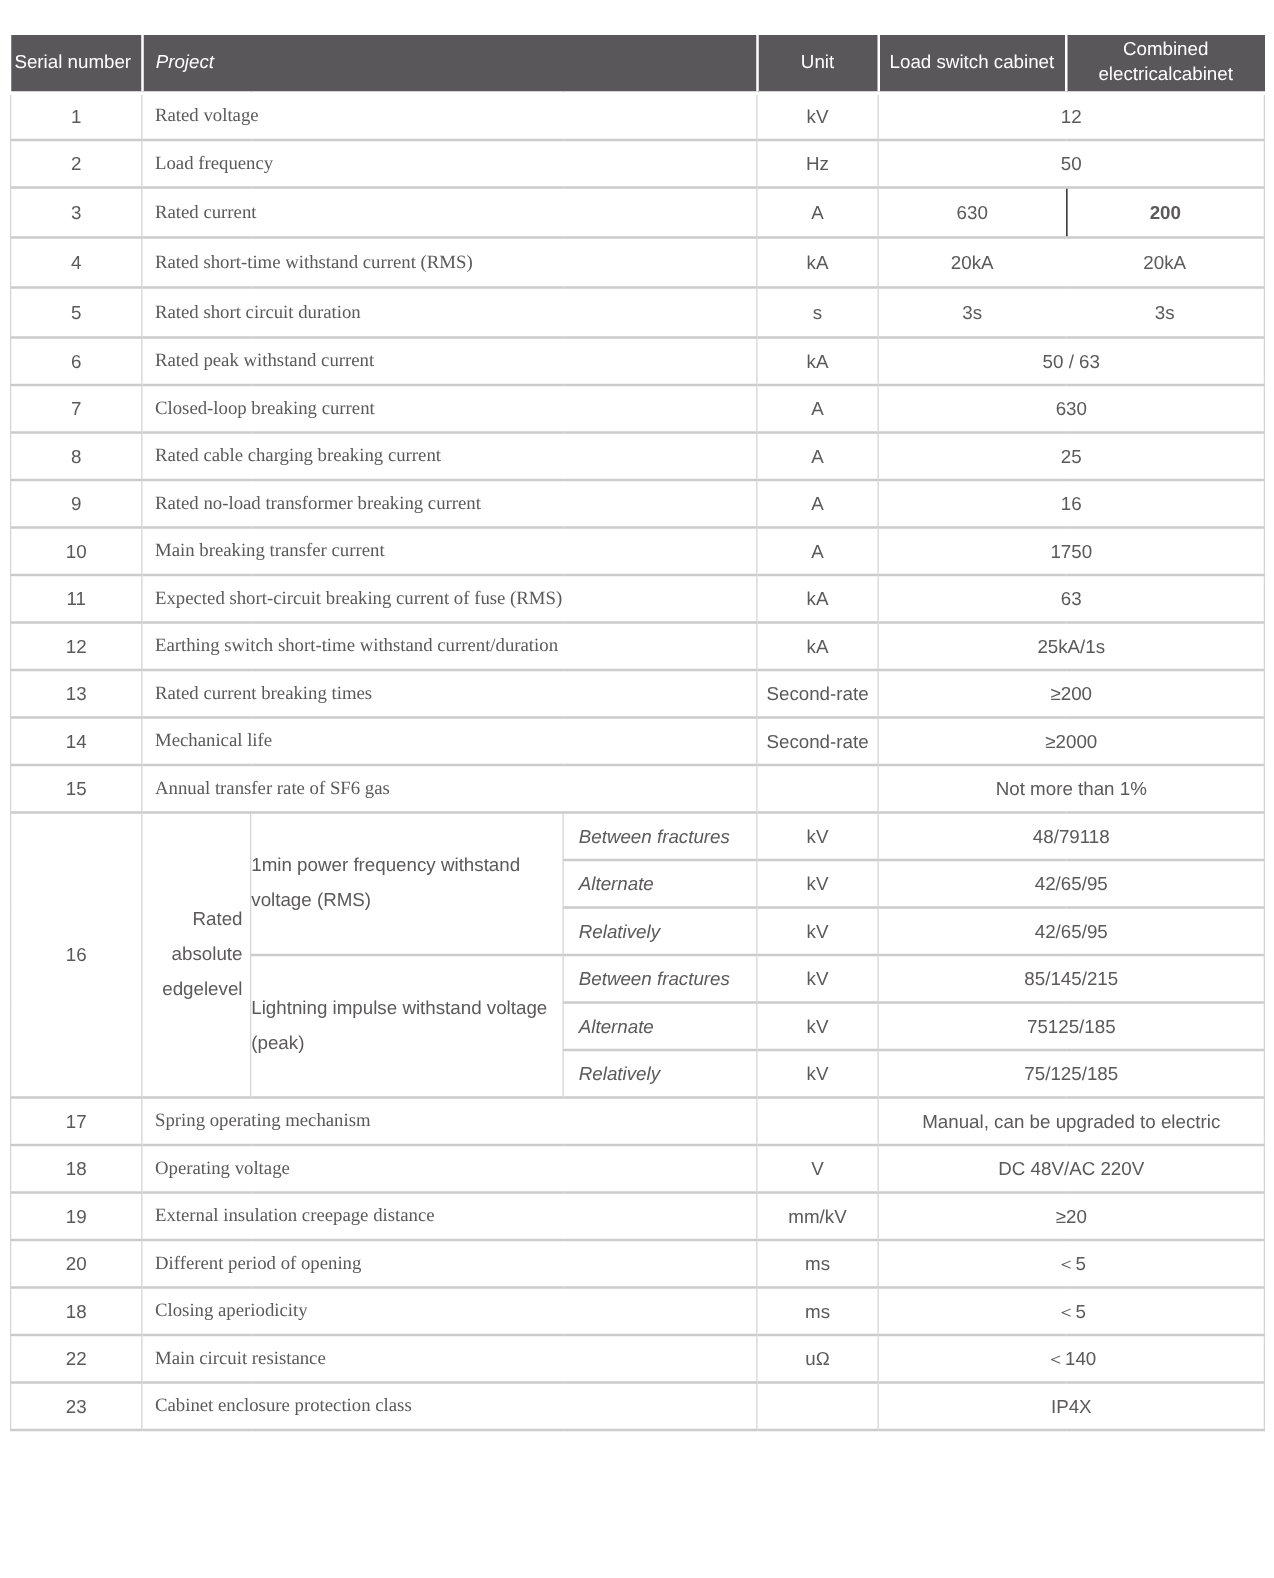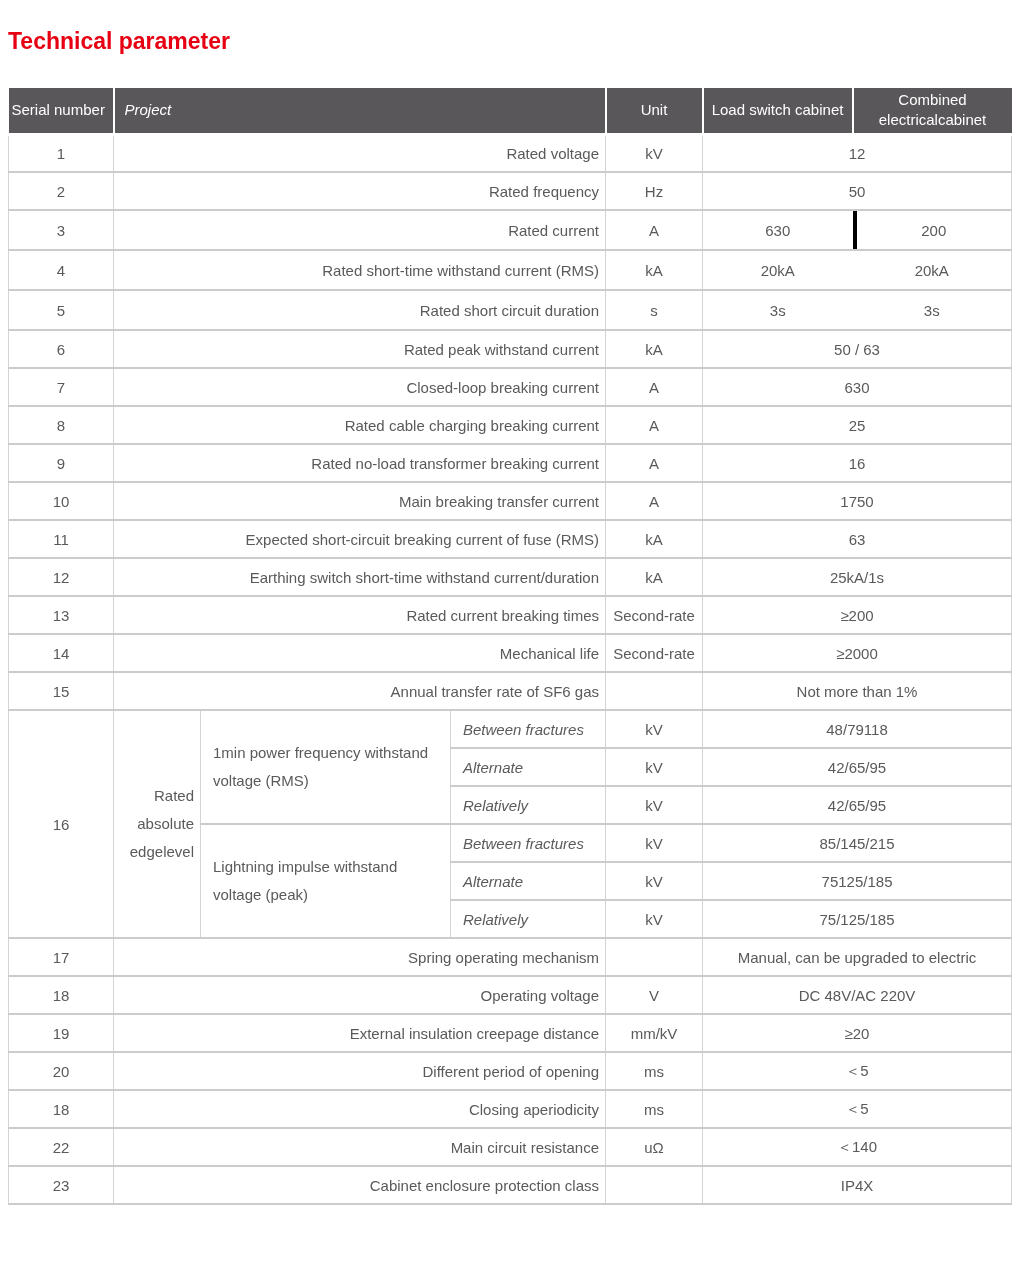--- a/index.html
+++ b/index.html
@@ -45,38 +45,37 @@
     padding: 2px 6px;
     border-top: 2px solid #cccccc;
     border-bottom: 2px solid #cccccc;
     border-left: 1px solid #d4d4d4;
     border-right: 1px solid #d4d4d4;
     vertical-align: middle;
     text-align: center;
     color: #5b5959;
   }
   td.sn { text-align: center; }
-  td.proj { text-align: right; padding-left: 10px; }
+  td.proj { text-align: left; padding-left: 10px; font-family: Liberation Serif, serif; }
   td.glabel { text-align: right; padding-left: 10px; line-height: 1.85; }
-  td.proj2 { text-align: left; padding-left: 12px; line-height: 1.85; margin-left: 28px; }
+  td.proj2 { text-align: left; padding-left: 0; line-height: 1.85; margin-left: 28px; }
   td.proj3 { text-align: left; padding-left: 12px; font-style: italic; }
   td.split-cell { padding: 0; }
   .split { display: flex; width: 100%; height: 38px; align-items: stretch; }
   .split span {
     display: flex; align-items: center; justify-content: center;
   }
   .split .half-a { width: 150px; }
   .split .half-b { width: 159px; }
-  .split.divided .half-b { border-left: 4px solid #000000; }
+  .split.divided .half-b { border-left: 1px solid #000000; font-weight: bold; }
 </style>
 </head>
 <body>
 
 <div class="page">
-  <h1 class="title">Technical parameter</h1>
 
   <table class="spec">
     <colgroup>
       <col style="width:105px">
         <col style="width:87px">
         <col style="width:250px">
         <col style="width:155px">
       <col style="width:97px">
         <col style="width:150px">
         <col style="width:159px">
@@ -93,21 +92,21 @@
 
     <tr>
       <td class="sn">1</td>
       <td class="proj" colspan="3">Rated voltage</td>
       <td class="unit">kV</td>
       <td class="val" colspan="2">12</td>
     </tr>
 
     <tr>
       <td class="sn">2</td>
-      <td class="proj" colspan="3">Rated frequency</td>
+      <td class="proj" colspan="3">Load frequency</td>
       <td class="unit">Hz</td>
       <td class="val" colspan="2">50</td>
     </tr>
 
     <tr>
       <td class="sn">3</td>
       <td class="proj" colspan="3">Rated current</td>
       <td class="unit">A</td>
       <td class="split-cell" colspan="2">
         <div class="split divided">

